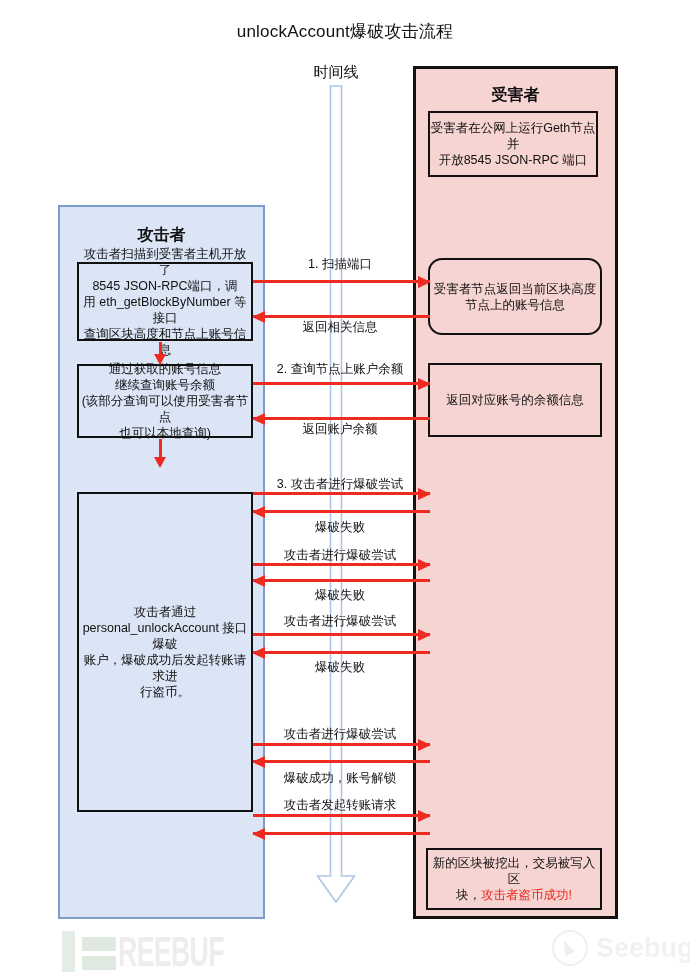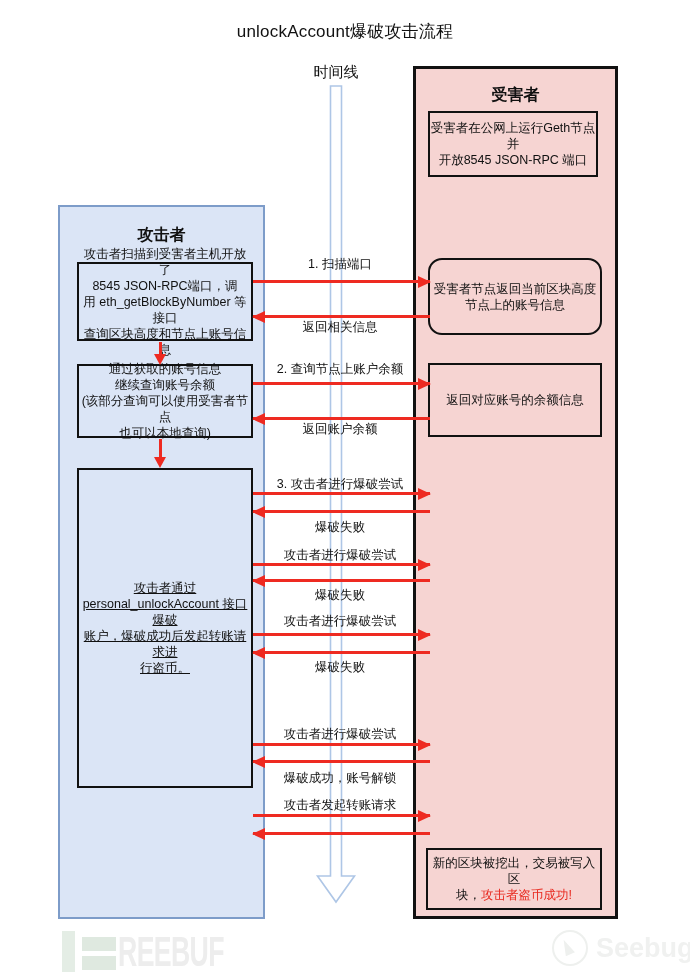--- a/index.html
+++ b/index.html
@@ -27,21 +27,21 @@
   .node{
     box-sizing:border-box;border:2px solid #111;z-index:3;
     display:flex;align-items:center;justify-content:center;text-align:center;
     font-size:12.5px;line-height:16px;
   }
   .node .box-text{white-space:pre-line;}
   .node.blue{background:#dbe5f6;}
   .node.pink{background:#f6d4d2;}
   .a-box1{left:77px;top:262px;width:176px;height:79px;}
   .a-box2{left:77px;top:364px;width:176px;height:74px;}
-  .a-box3{left:77px;top:468px;width:176px;height:320px;text-decoration:underline;}
+  .a-box3{left:77px;top:492px;width:176px;height:320px;}
   .v-box1{left:428px;top:111px;width:170px;height:66px;}
   .v-box2{left:428px;top:258px;width:174px;height:77px;border-radius:14px;}
   .v-box3{left:428px;top:363px;width:174px;height:74px;}
   .v-box4{left:426px;top:848px;width:176px;height:62px;}
   .hl-red{color:#e8281e;}
   
   #message-lane{left:0;top:0;width:690px;height:978px;z-index:4;pointer-events:none;}
   .msg-label{
     position:absolute;left:254px;width:172px;text-align:center;
     font-size:12.5px;color:#111;

